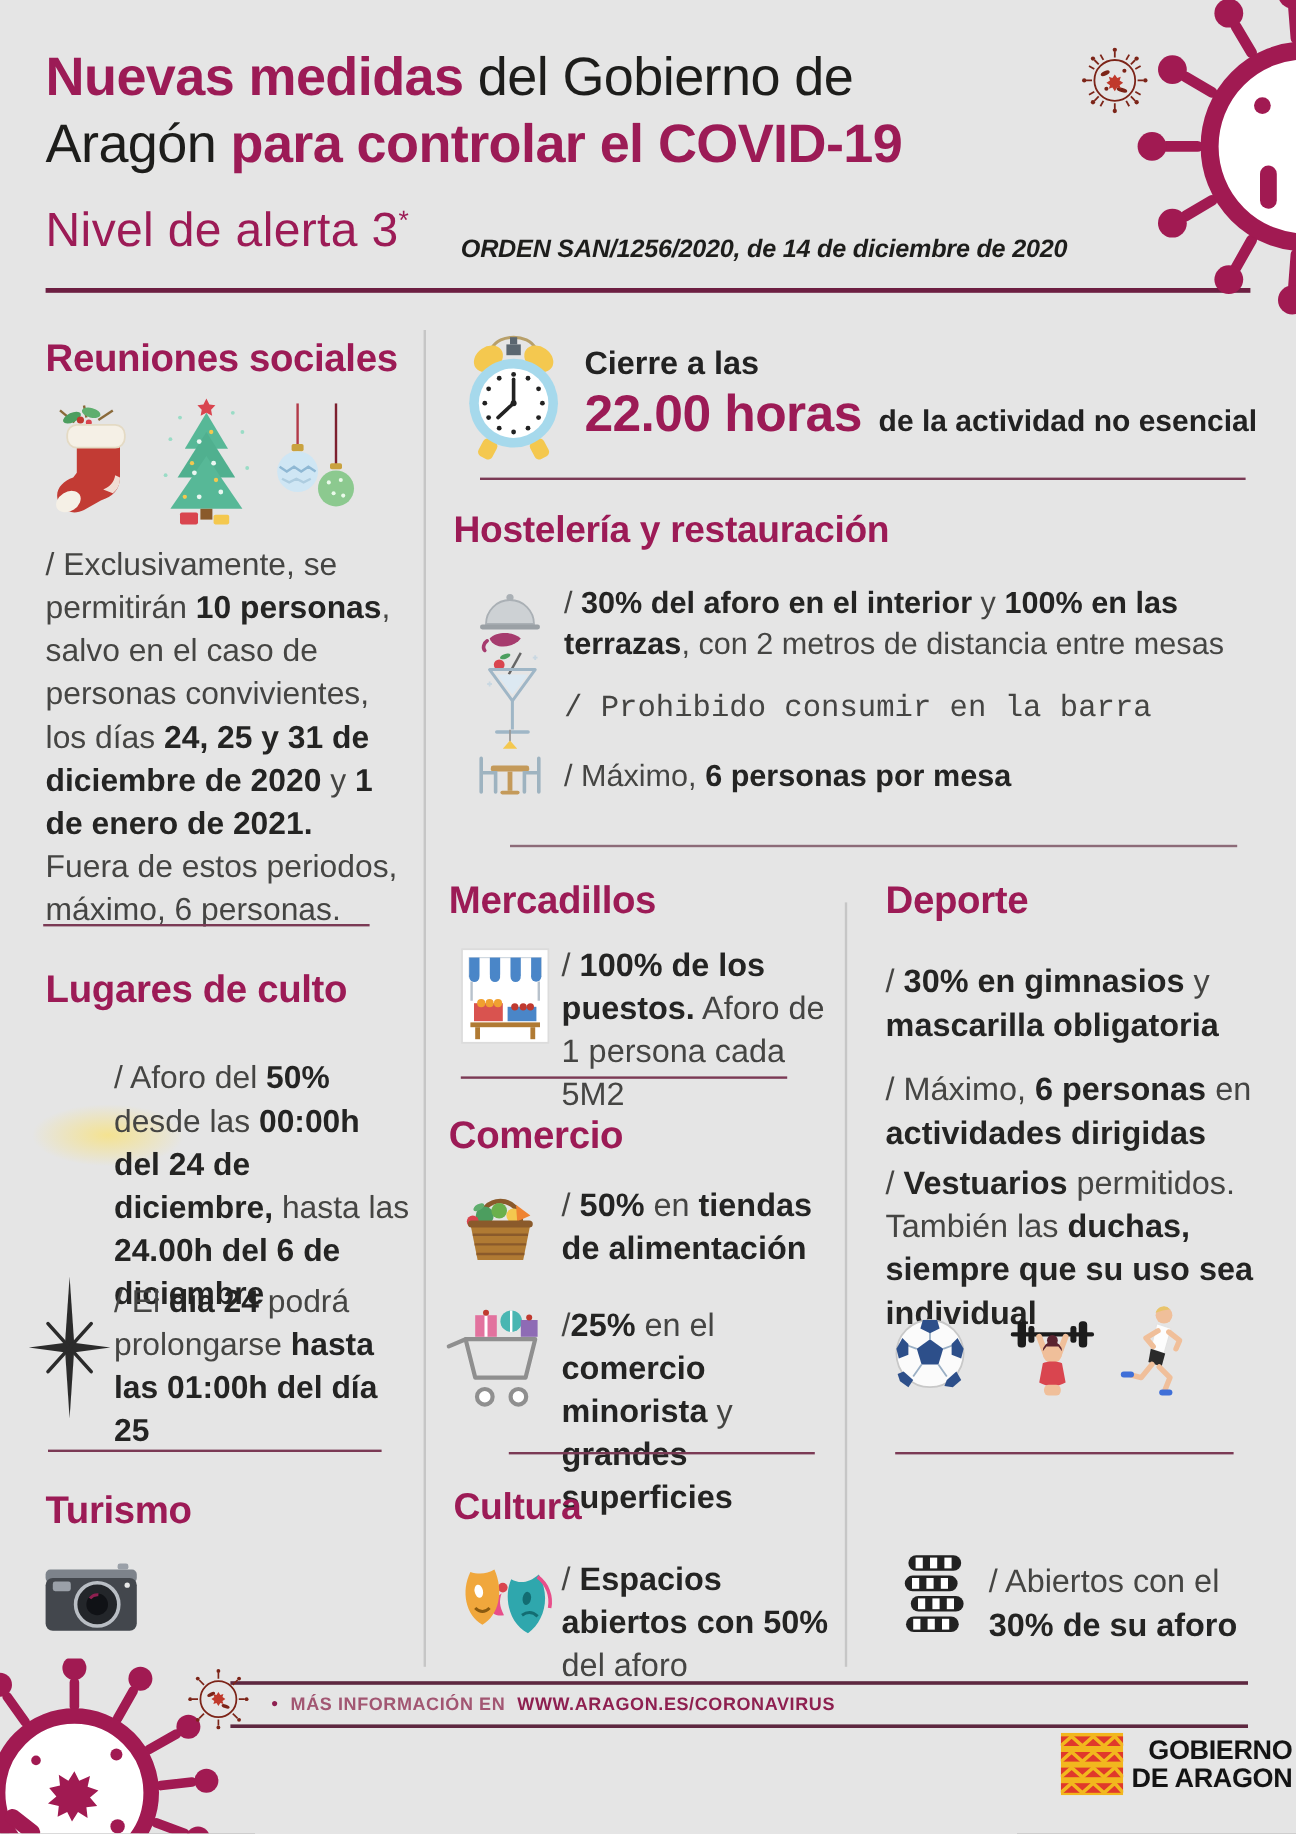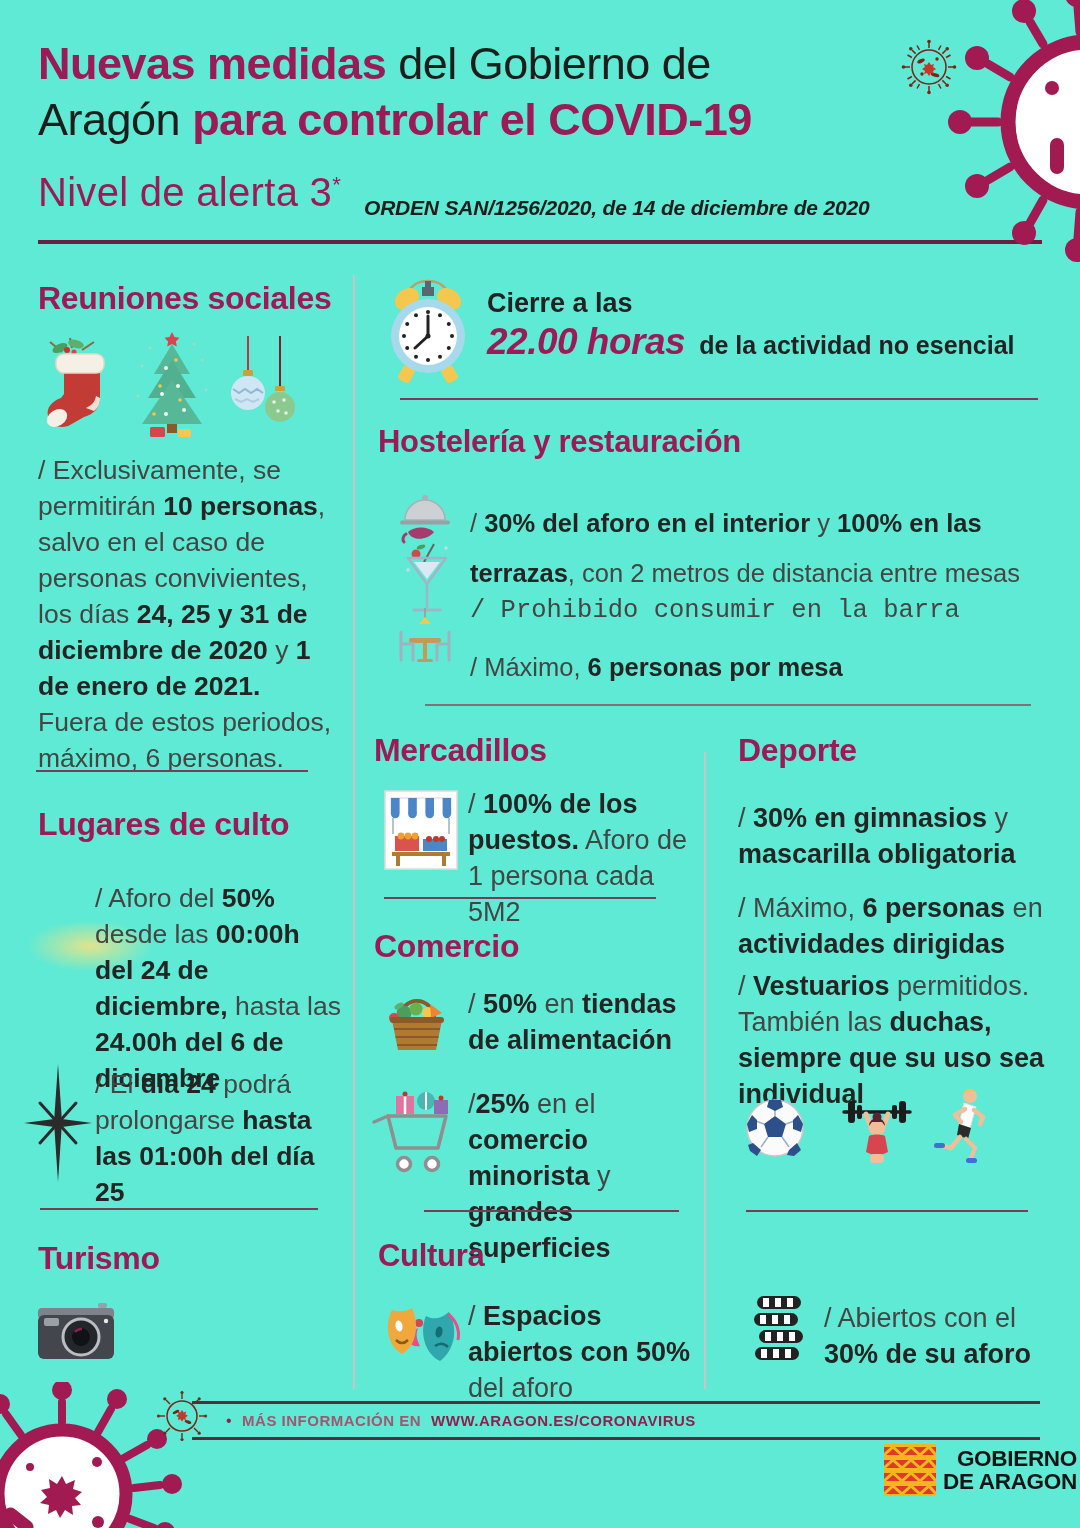--- a/index.html
+++ b/index.html
@@ -8,63 +8,63 @@
     --txt:#454543;
     --txt-b:#242423;
     --rule-dark:#6d1f42;
     --rule-mid:#7b3a55;
     --rule-gray:#c6c6c6;
   }
   *{box-sizing:border-box;}
   body{margin:0;background:#888;}
   .page{
     position:relative;width:1080px;height:1528px;margin:0 auto;
-    background:#5eead4;overflow:hidden;
+    background:#e5e5e5;overflow:hidden;
     font-family:"Liberation Sans","DejaVu Sans",sans-serif;
   }
   .abs{position:absolute;}
   .rich{color:var(--txt);}
   .rich .b{font-weight:700;color:var(--txt-b);}
   .rich .accent{color:var(--accent);}
   .sec-title{font-weight:700;color:var(--accent);font-size:32px;letter-spacing:-0.3px;}
   .rule{position:absolute;background:var(--rule-mid);}
   .vrule{position:absolute;background:var(--rule-gray);}
   .title{font-size:45px;line-height:1.24;letter-spacing:-0.5px;color:#1d1d1b;font-weight:400;}
   .title .b{font-weight:700;}
   .alert{font-size:40px;color:var(--accent);font-weight:400;letter-spacing:0.3px;}
   .alert sup{font-size:22px;}
   .order-ref{font-size:21px;font-style:italic;font-weight:700;color:#1d1d1b;letter-spacing:-0.2px;}
   .cierre-prefix{font-size:27px;font-weight:700;color:#222;}
   .cierre-row{display:flex;align-items:baseline;gap:14px;margin-top:2px;}
-  .cierre-time{font-size:37px;font-weight:800;color:var(--accent);letter-spacing:-0.5px;font-style:italic;}
+  .cierre-time{font-size:43px;font-weight:800;color:var(--accent);letter-spacing:-0.5px;}
   .cierre-suffix{font-size:25px;font-weight:700;color:#222;}
   .body-l{font-size:26.5px;line-height:36px;}
   .body-m{font-size:27px;line-height:36px;}
-  .body-h{font-size:25.5px;line-height:50px;margin-top:12px;}
+  .body-h{font-size:25.5px;line-height:34px;}
   .footer-info{display:flex;align-items:baseline;gap:10px;font-size:15px;letter-spacing:0.5px;}
   .footer-info .bullet{color:#8e2050;font-size:16px;}
   .footer-info .pre{color:#a25672;font-weight:600;}
   .footer-info .url{color:#8e2050;font-weight:800;}
   .logo{display:flex;align-items:center;gap:7px;}
   .logo-text{font-size:22.5px;font-weight:800;line-height:1.03;color:#141414;letter-spacing:-0.3px;text-align:right;}
   .glow{
     border-radius:50%;
     background:radial-gradient(ellipse at center,rgba(247,226,130,0.85),rgba(247,226,130,0) 70%);
   }
 </style>
 </head>
 <body>
 
 <div class="page">
 
   <div class="abs title rich" style="left:38px;top:36px;width:820px;"><span class="b accent">Nuevas medidas </span><span>del Gobierno de Aragón </span><span class="b accent">para controlar el COVID-19</span></div>
 
   <div class="abs alert" style="left:38px;top:170px;"><span>Nivel de alerta 3</span><sup>*</sup></div>
 
-  <div class="abs order-ref" style="left:364px;top:196px;">ORDEN SAN/1256/2020, de 14 de diciembre de 2020</div>
+  <div class="abs order-ref" style="left:384px;top:196px;">ORDEN SAN/1256/2020, de 14 de diciembre de 2020</div>
 
   <div class="rule" style="left:38px;top:240px;width:1004px;height:4px;background:var(--rule-dark);"></div>
 
   <svg class="abs" style="left:898px;top:36px;" width="62" height="62" viewBox="0 0 62 62">
     <g stroke="#7c2418" stroke-width="1.5" fill="none">
       <circle cx="31" cy="31" r="17"></circle>
       <g>
         <line x1="31" y1="12" x2="31" y2="7"></line>
           <line x1="31" y1="50" x2="31" y2="55"></line>
         <line x1="12" y1="31" x2="7" y2="31"></line>

